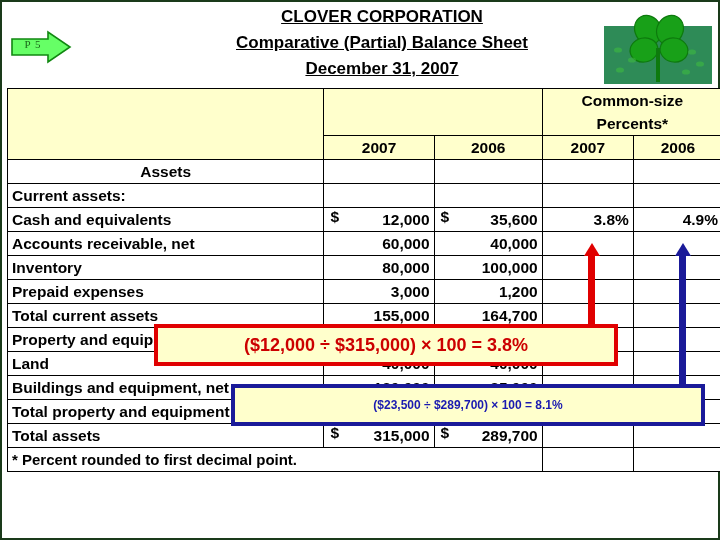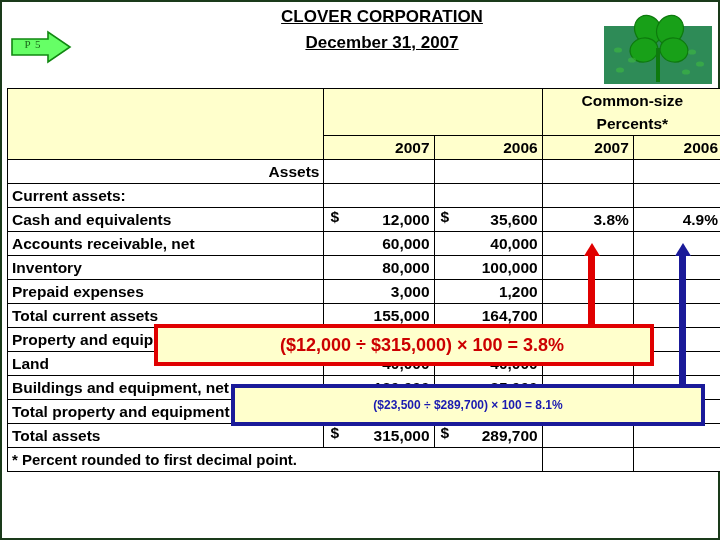--- a/index.html
+++ b/index.html
@@ -68,21 +68,21 @@
   table.bs td{
     border:1.5px solid #000000;
     padding:0 4px;
     height:23px;
     background:#ffffff;
     white-space:nowrap;
     overflow:hidden;
   }
   td.lbl{text-align:left;}
   td.num{text-align:right;}
-  td.ctr{text-align:right;}
+  td.ctr{text-align:center;}
   .yellow{background:#ffffcc !important;}
   .ind1{padding-left:10px;}
   .ind2{padding-left:20px;}
   .dollarcell{position:relative;}
   .dollarcell .ds{position:absolute;left:6px;top:0;}
 
   .col-label{width:316px;}
   .col-y1{width:110px;}
   .col-y2{width:108px;}
   .col-p1{width:91px;}
@@ -103,21 +103,20 @@
     display:flex;align-items:center;justify-content:center;
     font-weight:bold;
     white-space:nowrap;
     z-index:6;
   }
   .callout-red{
     left:152px;top:322px;width:456px;height:34px;
     border:4px solid #e00000;
     color:#cc0000;
     font-size:18px;
-    padding-left:36px;
   }
   .callout-blue{
     left:229px;top:382px;width:466px;height:34px;
     border:4px solid #1a1a99;
     color:#1a1ab0;
     font-size:12px;
   }
 
   
   .vert-arrow{position:absolute;z-index:5;}
@@ -153,20 +152,21 @@
 
     <div class="p2-arrow">
       <svg width="62" height="34" viewBox="0 0 62 34">
         <polygon points="2,9 38,9 38,2 60,17 38,32 38,25 2,25" fill="#66ff66" stroke="#118811" stroke-width="1.6"></polygon>
       </svg>
     </div>
     <div class="p2-label">P 5</div>
 
     <div class="title-block">
       <div class="title-line">CLOVER CORPORATION</div>
+      <div class="title-line">Comparative (Partial) Balance Sheet</div>
       <div class="title-line">December 31, 2007</div>
     </div>
 
     <div class="clover">
       <div class="clover-bg"></div>
       <svg width="122" height="84" viewBox="0 0 122 84" style="position:absolute;left:0;top:0;">
         <g fill="#18a018" stroke="#0d7a0d" stroke-width="1.2">
           <ellipse cx="52" cy="26" rx="13" ry="15" transform="rotate(-28 52 26)"></ellipse>
           <ellipse cx="74" cy="26" rx="13" ry="15" transform="rotate(28 74 26)"></ellipse>
           <ellipse cx="48" cy="46" rx="14" ry="12" transform="rotate(-12 48 46)"></ellipse>

